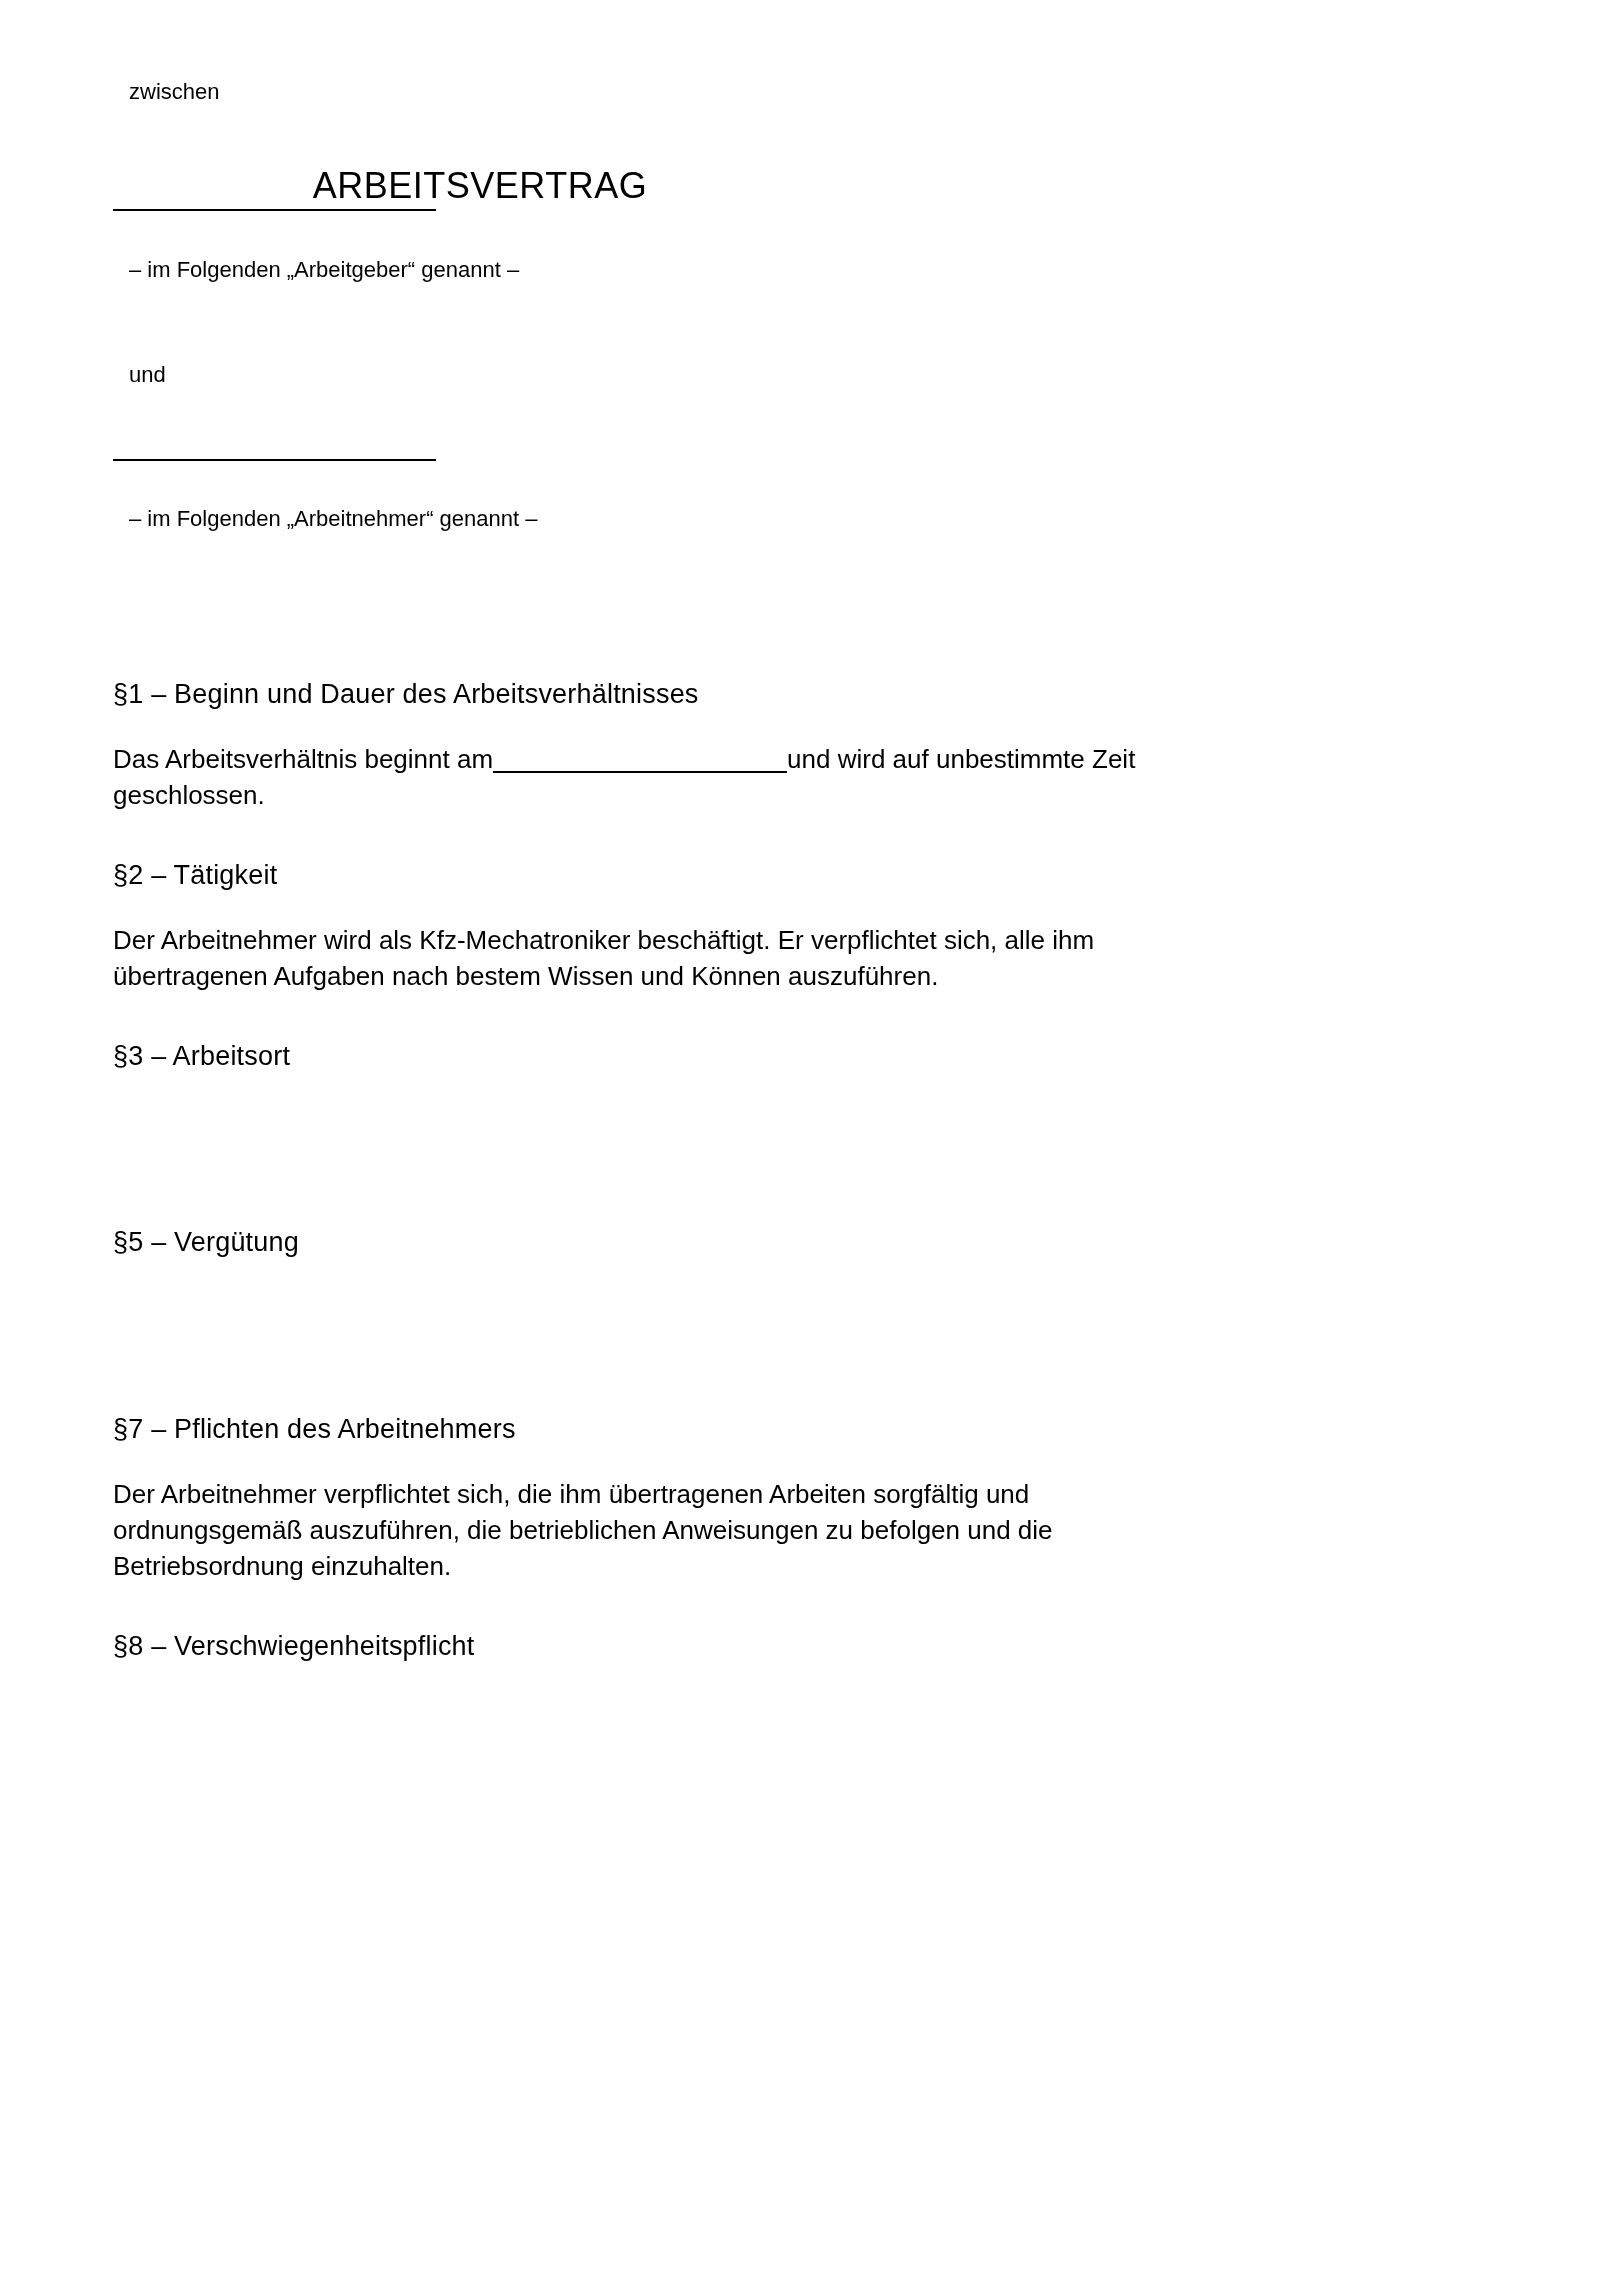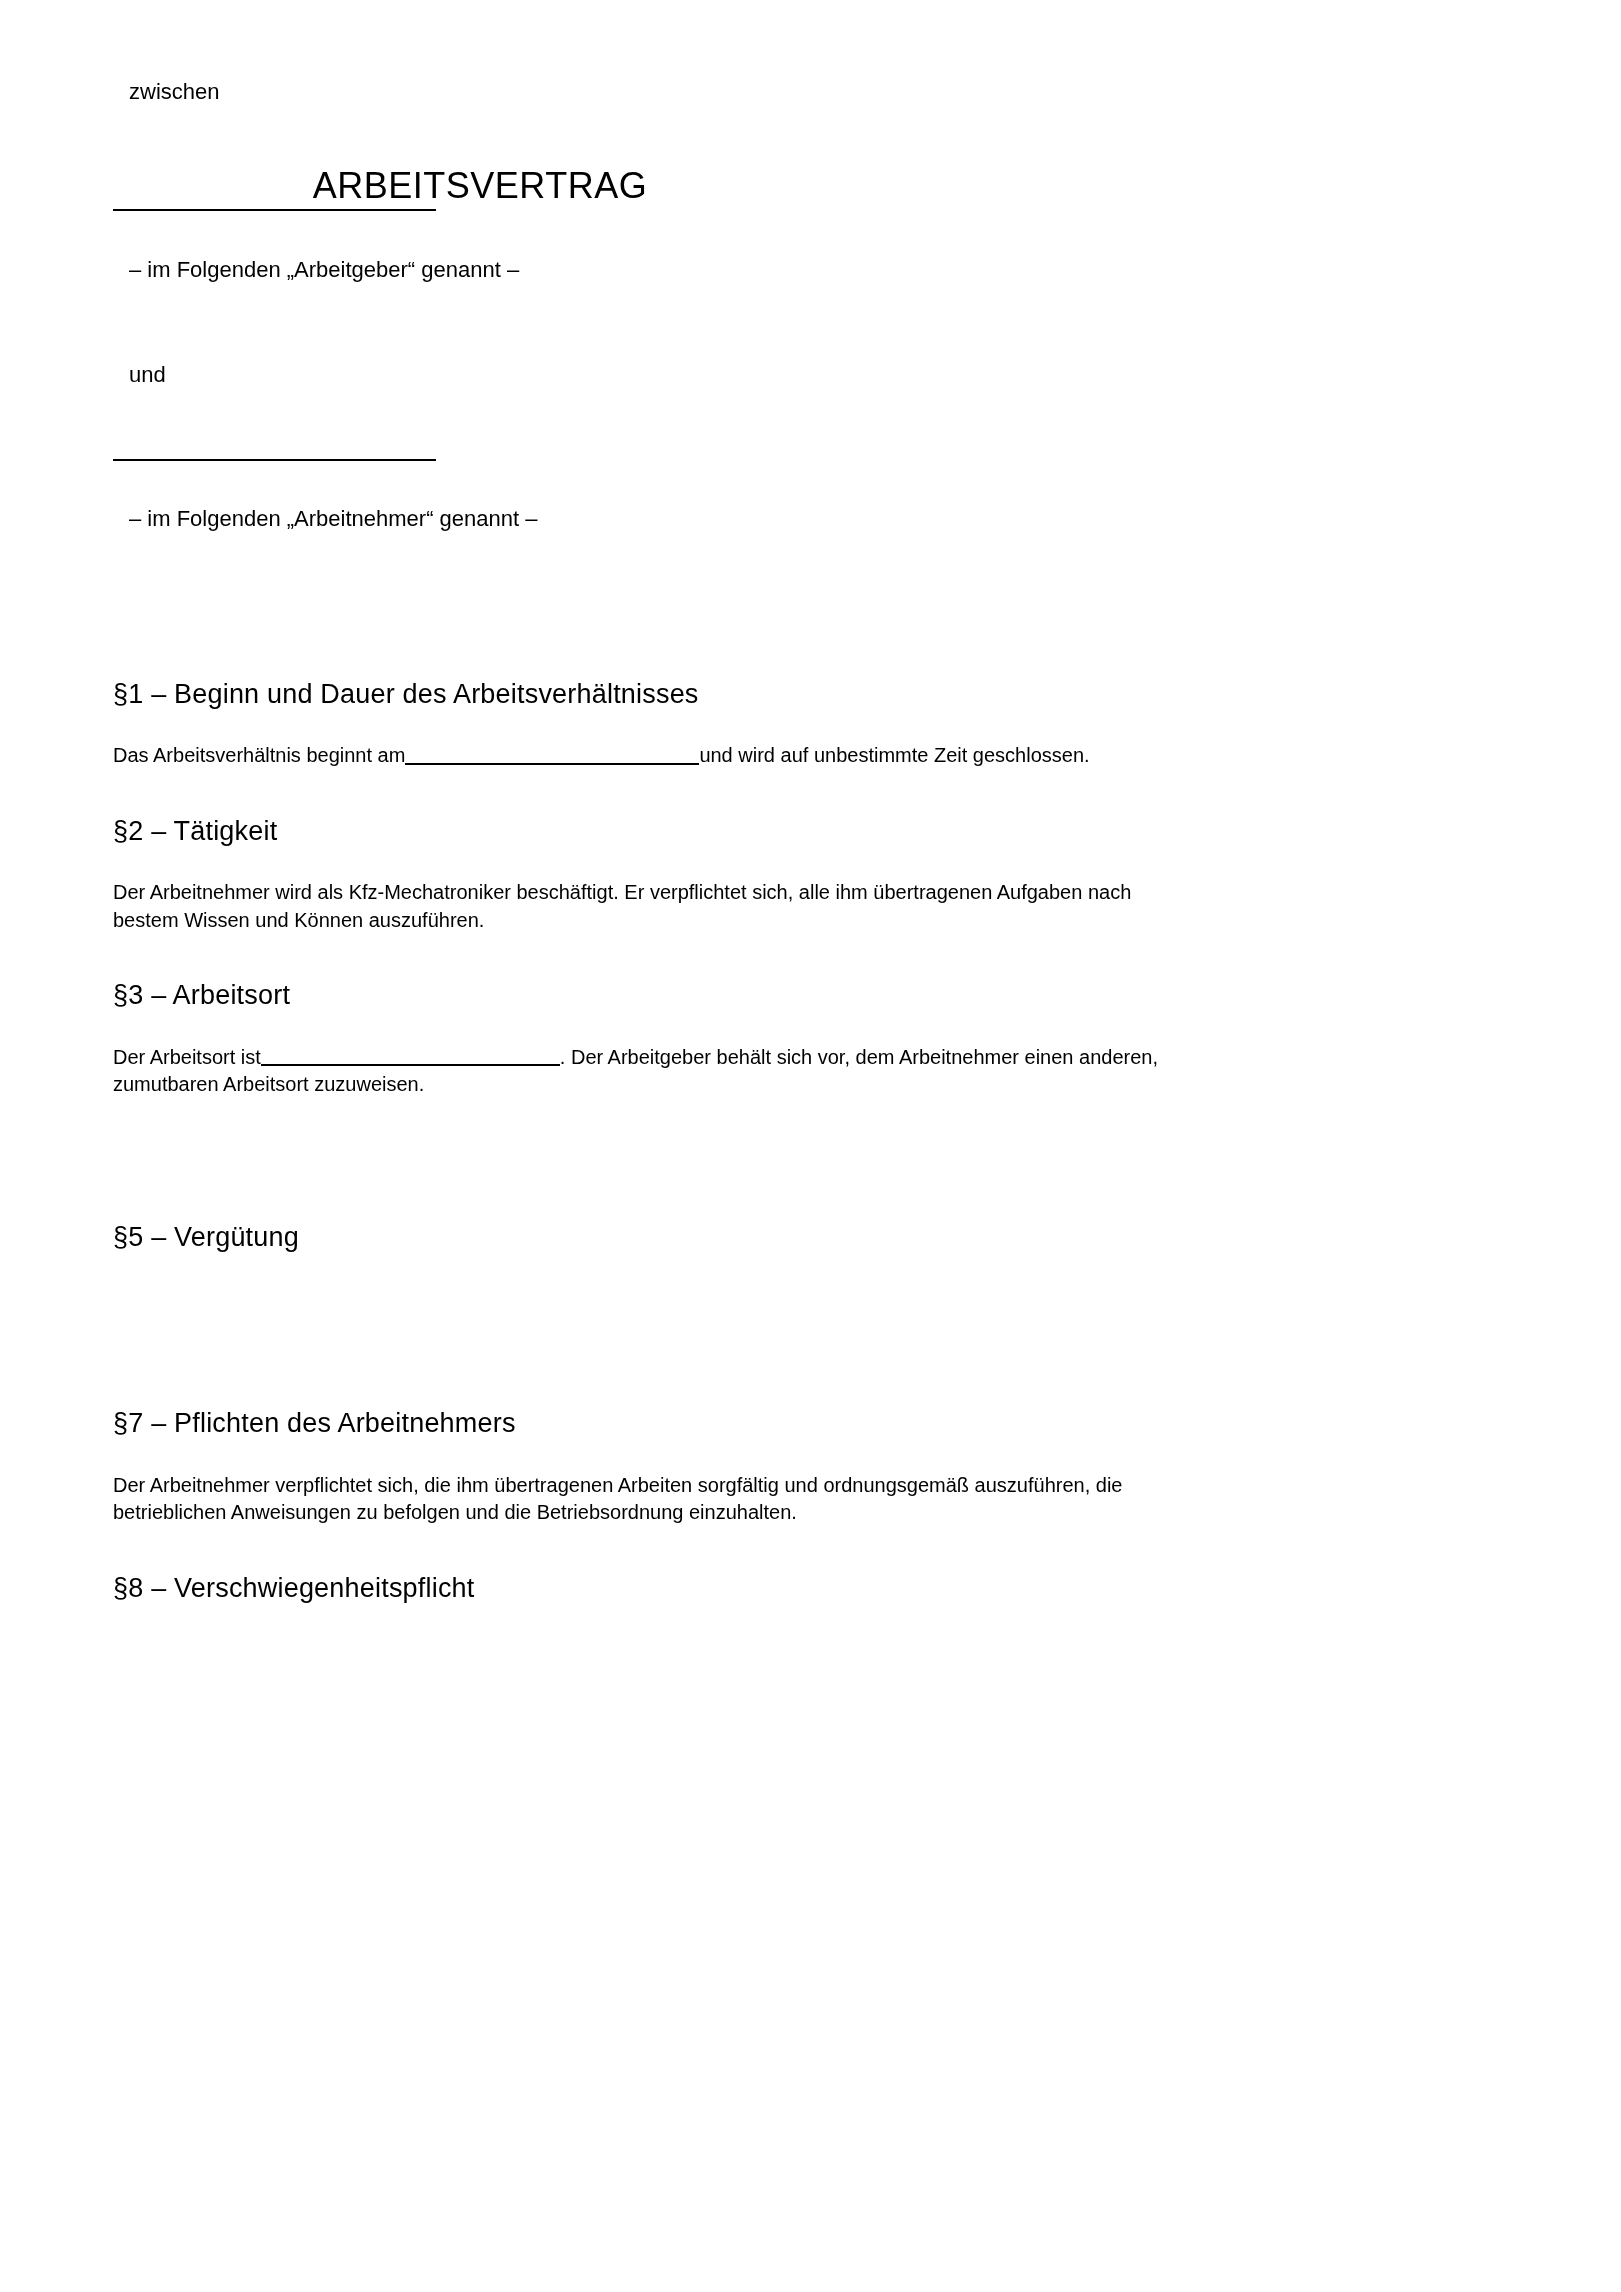--- a/index.html
+++ b/index.html
@@ -72,21 +72,21 @@
 
   h2.section-title {
     font-size: 27px;
     font-weight: 400;
     margin: 0;
     letter-spacing: 0.2px;
     line-height: 1.2;
   }
 
   .section-body {
-    font-size: 20px;
+    font-size: 26px;
     line-height: 1.38;
     margin: 0;
     max-width: 1049px;
   }
 
   
   .fill {
     display: inline-block;
     border-bottom: 2px solid #000;
     height: 0;
@@ -156,21 +156,20 @@
       <h2 class="section-title">§2 – Tätigkeit</h2>
       <div style="height:32px"></div>
       <p class="section-body">Der Arbeitnehmer wird als Kfz-Mechatroniker beschäftigt. Er verpflichtet sich, alle ihm übertragenen Aufgaben nach bestem Wissen und Können auszuführen.</p>
     </div>
 
     <div style="height:45px"></div>
 
     <div class="section">
       <h2 class="section-title">§3 – Arbeitsort</h2>
       <div style="height:32px"></div>
-      <p class="section-body"><span>Der Arbeitsort ist</span><span class="fill fill-lg"></span><span>. Der Arbeitgeber behält sich vor, dem Arbeitnehmer einen anderen, zumutbaren Arbeitsort zuzuweisen.</span></p>
     </div>
 
     <div style="height:45px"></div>
 
     <div class="section">
       <div style="height:32px"></div>
     </div>
 
     <div style="height:45px"></div>
 

